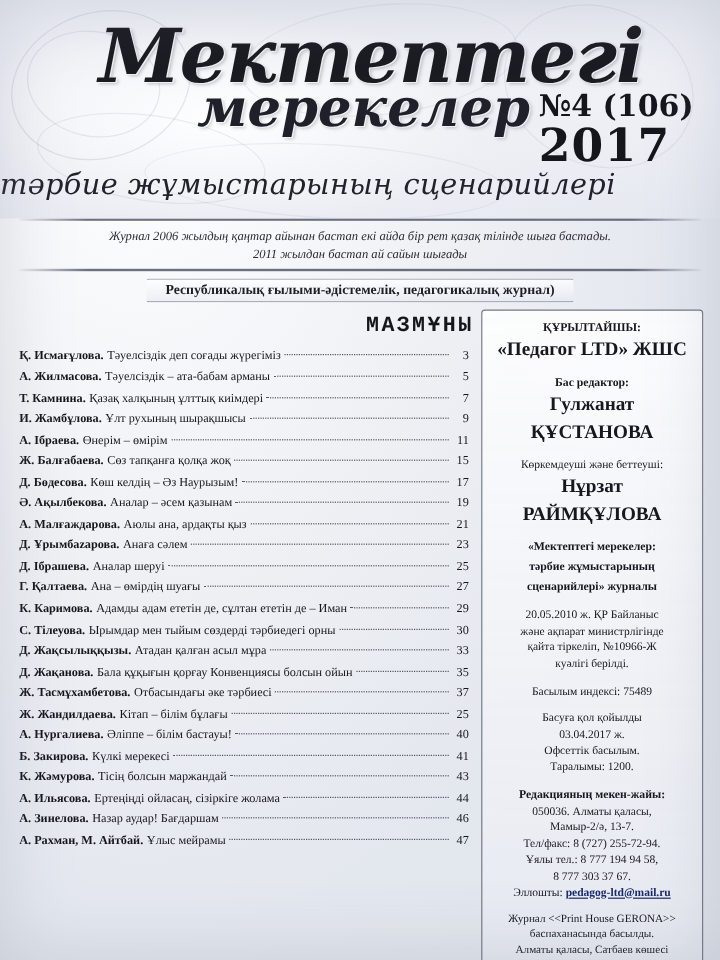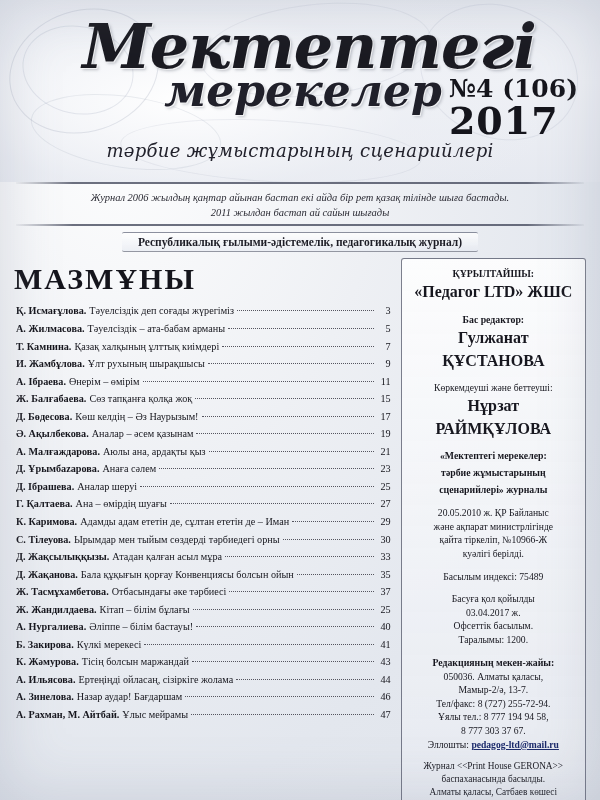--- a/index.html
+++ b/index.html
@@ -85,24 +85,23 @@
   }
   .issue .year {
     font-size: 38px;
     line-height: 1.05;
     letter-spacing: 1px;
   }
   .subtitle {
     position: absolute;
     left: 0; right: 0;
     top: 140px;
-    text-align: center;
     font-family: "DejaVu Serif", serif;
     font-style: italic;
-    font-size: 18px;
+    font-size: 24px;
     color: #22222c;
     letter-spacing: 0.3px;
   }
 
   .rule {
     height: 2px;
     background: linear-gradient(90deg, rgba(80,85,105,0.05), rgba(60,65,85,0.75) 10%, rgba(60,65,85,0.75) 90%, rgba(80,85,105,0.05));
     margin: 0 16px;
   }
   .notice {
@@ -136,24 +135,24 @@
     padding: 2px 14px 0 14px;
     box-sizing: border-box;
     height: 560px;
   }
   .col-left {
     width: 388px;
     padding-right: 6px;
     box-sizing: border-box;
   }
   .contents-title {
-    text-align: left;
-    font-family: Liberation Serif, serif;
-    font-weight: bold;
-    font-size: 30px;
+    text-align: right;
+    font-family: Liberation Mono, monospace;
+    font-weight: bold;
+    font-size: 18px;
     letter-spacing: 2px;
     color: #15151c;
     margin: 4px 0 8px 0;
   }
   .toc {
     list-style: none;
     margin: 0;
     padding: 0 4px 0 2px;
   }
   .toc li {

